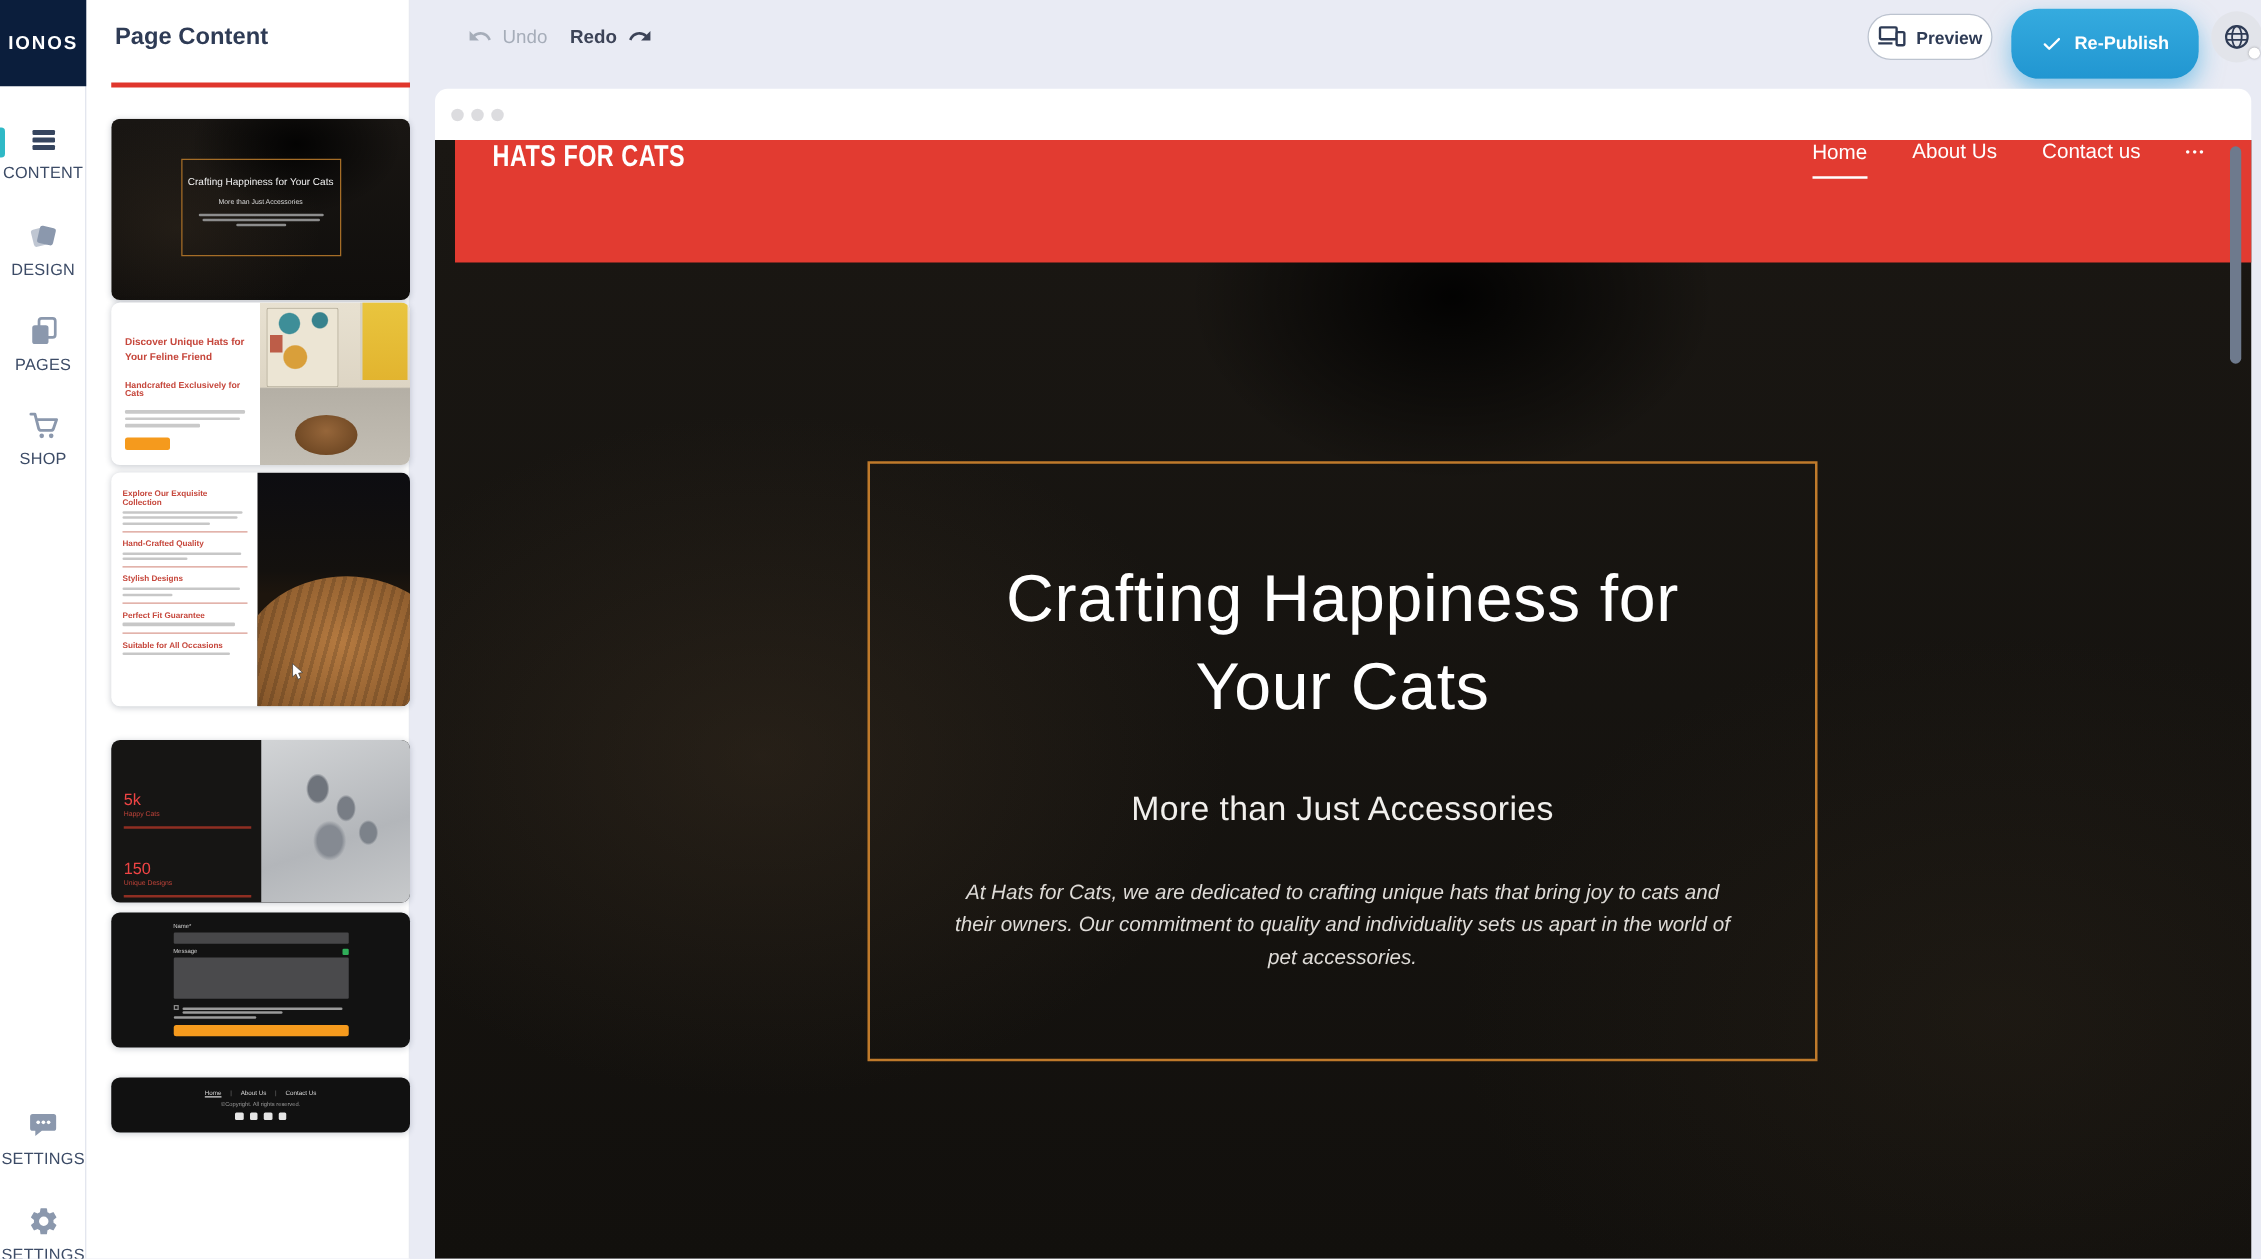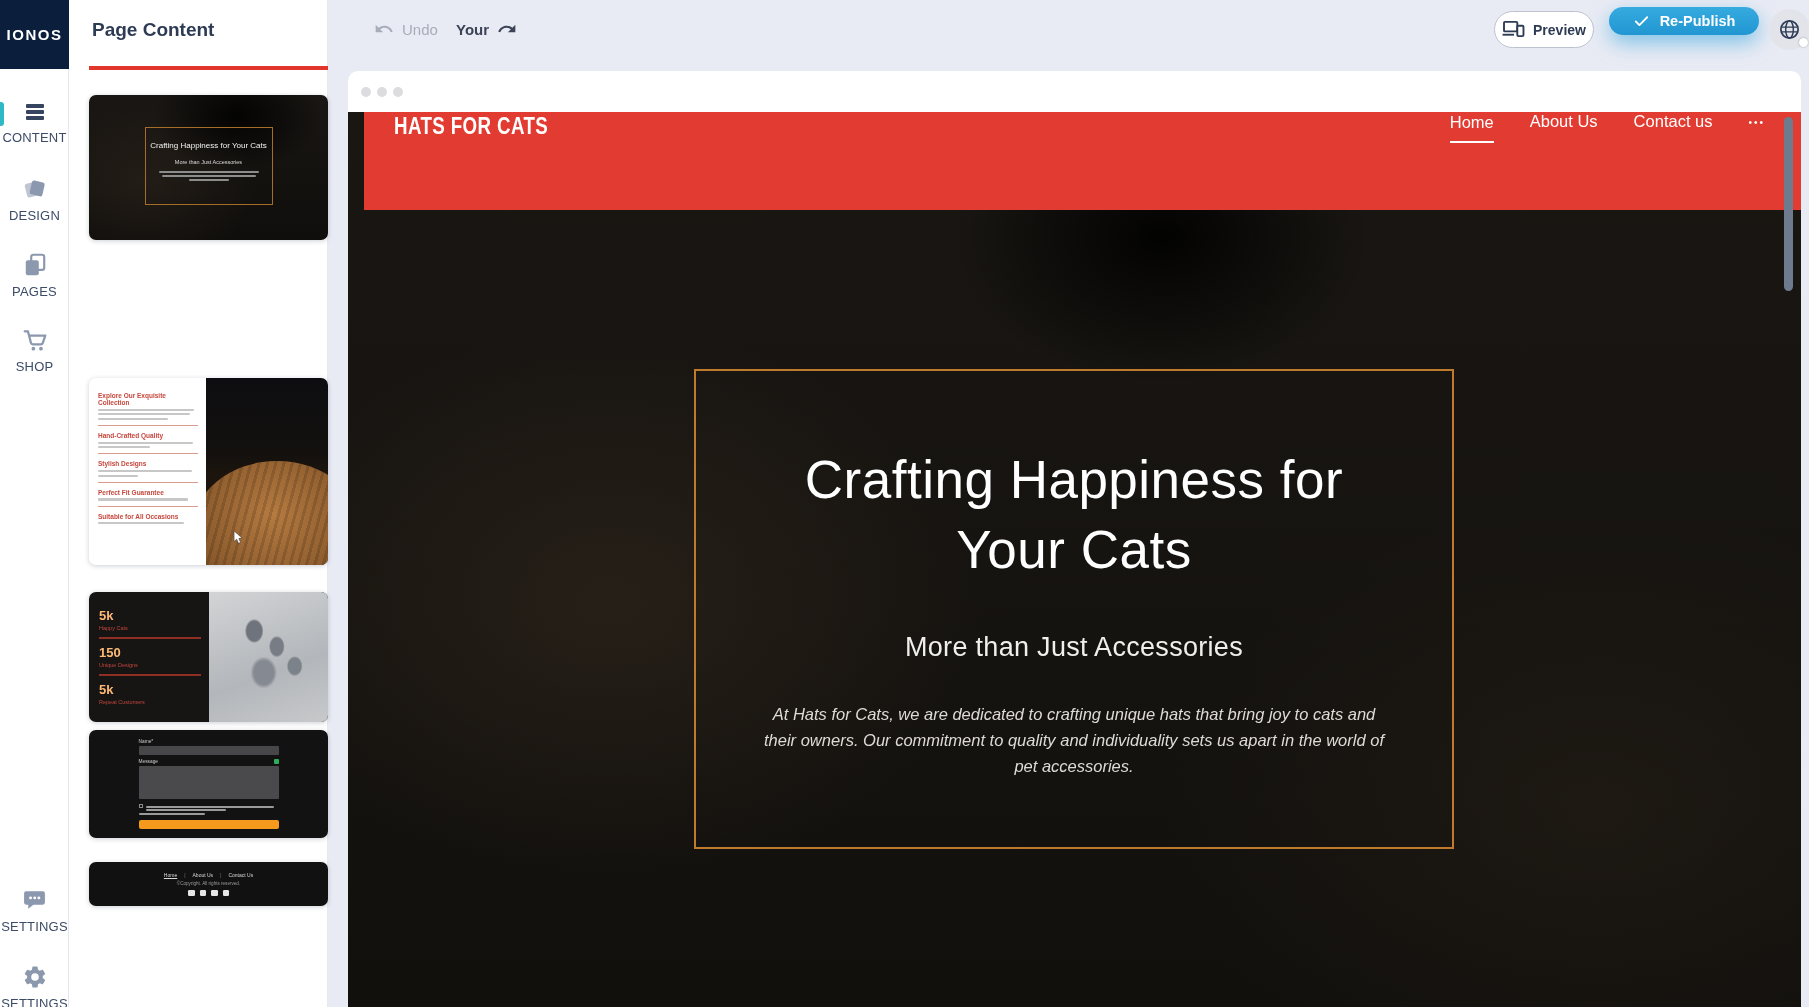--- a/index.html
+++ b/index.html
@@ -78,21 +78,21 @@
       background:linear-gradient(180deg,#0d0d11 0%,#14110e 42%,#1d150d 52%); }
   .catback { position:absolute; left:-14px; bottom:-36px; width:170px; height:140px; border-radius:50%;
       background:radial-gradient(ellipse at 48% 38%, #b57a40, #8a5a2c 62%, #5e3c1e 92%); }
   .catback::after { content:""; position:absolute; inset:0; border-radius:50%;
       background:repeating-linear-gradient(105deg, rgba(0,0,0,.14) 0 3px, transparent 3px 8px); }
   .cursor { position:absolute; left:27px; top:152px; z-index:3; }
 
   
   .t4 { top:592px; height:130px; display:flex; background:#161514; }
   .t4-left { width:120px; padding:16px 0 0 10px; }
-  .t4-v { color:#fdba74; font-size:13px; font-weight:700; }
+  .t4-v { color:#ef4444; font-size:13px; font-weight:400;margin-top:24px; }
   .t4-l { color:#c1443a; font-size:5.5px; margin-top:2px; }
   .t4-div { width:102px; height:2px; background:#8f2e22; margin:6px 0 6px 0; }
   .t4-photo { width:119px;
       background:
         radial-gradient(13px 17px at 38% 30%, #6f747c 58%, transparent 72%),
         radial-gradient(11px 15px at 57% 42%, #787d85 58%, transparent 72%),
         radial-gradient(11px 14px at 72% 57%, #7c828a 58%, transparent 72%),
         radial-gradient(19px 23px at 46% 62%, #858a92 52%, transparent 70%),
         linear-gradient(160deg,#d2d4d6,#b3b6ba 60%,#c7c9cb); }
 
@@ -121,21 +121,21 @@
 
   
   .toolbar-btn { position:absolute; display:flex; align-items:center; cursor:pointer; }
   .undo-group { left:374px; top:19px; gap:8px; }
   .undo-label { font-size:15px; color:#a6adb9; }
   .redo-group { left:456px; top:19px; gap:8px; }
   .redo-label { font-size:15px; font-weight:700; color:#3c4357; }
   .preview-btn { left:1494px; top:11px; width:100px; height:37px; border-radius:19px; background:#fff;
       border:1.5px solid #bcc3cf; justify-content:center; gap:8px; }
   .preview-label { font-size:14px; font-weight:700; color:#2e3b55; }
-  .republish-btn { left:1609px; top:7px; width:150px; height:28px; border-radius:22px;
+  .republish-btn { left:1609px; top:7px; width:150px; height:56px; border-radius:22px;
       background:linear-gradient(180deg,#35abdf,#2196d1); justify-content:center; gap:10px;
       box-shadow:0 8px 20px rgba(43,163,220,.55); }
   .republish-label { font-size:14.5px; font-weight:700; color:#fff; }
   .globe-btn { left:1769px; top:9px; width:41px; height:41px; border-radius:50%; background:#e2e4ea;
       justify-content:center; z-index:50; }
   .globe-dot { position:absolute; right:2px; bottom:3px; width:9px; height:9px; border-radius:50%;
       background:#fff; box-shadow:0 0 2px rgba(0,0,0,.35); }
 
   
   .browser-bar { position:absolute; left:348px; top:71px; width:1453px; height:41px; background:#fff;
@@ -176,21 +176,21 @@
 </head>
 <body>
 
 <div class="toolbar-btn undo-group">
   <svg width="20" height="20" viewBox="0 0 24 24">
       <path fill="#a6adb9" d="M12.5 8c-2.65 0-5.05.99-6.9 2.6L2 7v9h9l-3.62-3.62c1.39-1.16 3.16-1.88 5.12-1.88 3.54 0 6.55 2.31 7.6 5.5l2.37-.78C21.08 11.03 17.15 8 12.5 8z"></path>
     </svg>
   <span class="undo-label">Undo</span>
 </div>
 <div class="toolbar-btn redo-group">
-  <span class="redo-label">Your</span>
+  <span class="redo-label">Redo</span>
   <svg width="20" height="20" viewBox="0 0 24 24">
       <path fill="#3c4357" d="M11.5 8c2.65 0 5.05.99 6.9 2.6L22 7v9h-9l3.62-3.62c-1.39-1.16-3.16-1.88-5.12-1.88-3.54 0-6.55 2.31-7.6 5.5l-2.37-.78C2.92 11.03 6.85 8 11.5 8z"></path>
     </svg>
 </div>
 <div class="toolbar-btn preview-btn">
   <svg width="23" height="19" viewBox="0 0 24 20">
     <rect x="2" y="2" width="14" height="10" rx="1" fill="none" stroke="#2e3b55" stroke-width="2"></rect>
     <path d="M0.5 15.5h12" stroke="#2e3b55" stroke-width="2"></path>
     <rect x="16" y="6" width="6.5" height="11" rx="1.2" fill="#fff" stroke="#2e3b55" stroke-width="2"></rect>
   </svg>
@@ -248,20 +248,38 @@
       <div class="t1-h">Crafting Happiness for Your Cats</div>
       <div class="t1-s">More than Just Accessories</div>
       <div class="lnrow">
         <div class="ln" style="width:100px"></div>
         <div class="ln" style="width:94px"></div>
         <div class="ln" style="width:40px"></div>
       </div>
     </div>
   </div>
 
+  <div class="thumb t2">
+    <div class="t2-left">
+      <div class="t2-h">Discover Unique Hats for Your Feline Friend</div>
+      <div class="t2-s">Handcrafted Exclusively for Cats</div>
+      <div style="margin-top:9px">
+        <div class="gln" style="width:96px"></div>
+        <div class="gln" style="width:92px"></div>
+        <div class="gln" style="width:60px"></div>
+      </div>
+      <div class="t2-btn"></div>
+    </div>
+    <div class="t2-photo">
+      <div class="s-menu"></div>
+      <div class="s-yellow"></div>
+      <div class="s-red"></div>
+      <div class="s-cat"></div>
+    </div>
+  </div>
 
   <div class="thumb t3">
     <div class="t3-left">
       <div class="t3-block">
         <div class="t3-h">Explore Our Exquisite Collection</div>
         <div class="gln" style="width:96px"></div>
         <div class="gln" style="width:92px"></div>
         <div class="gln" style="width:70px"></div>
         <div class="t3-div"></div>
       </div>

